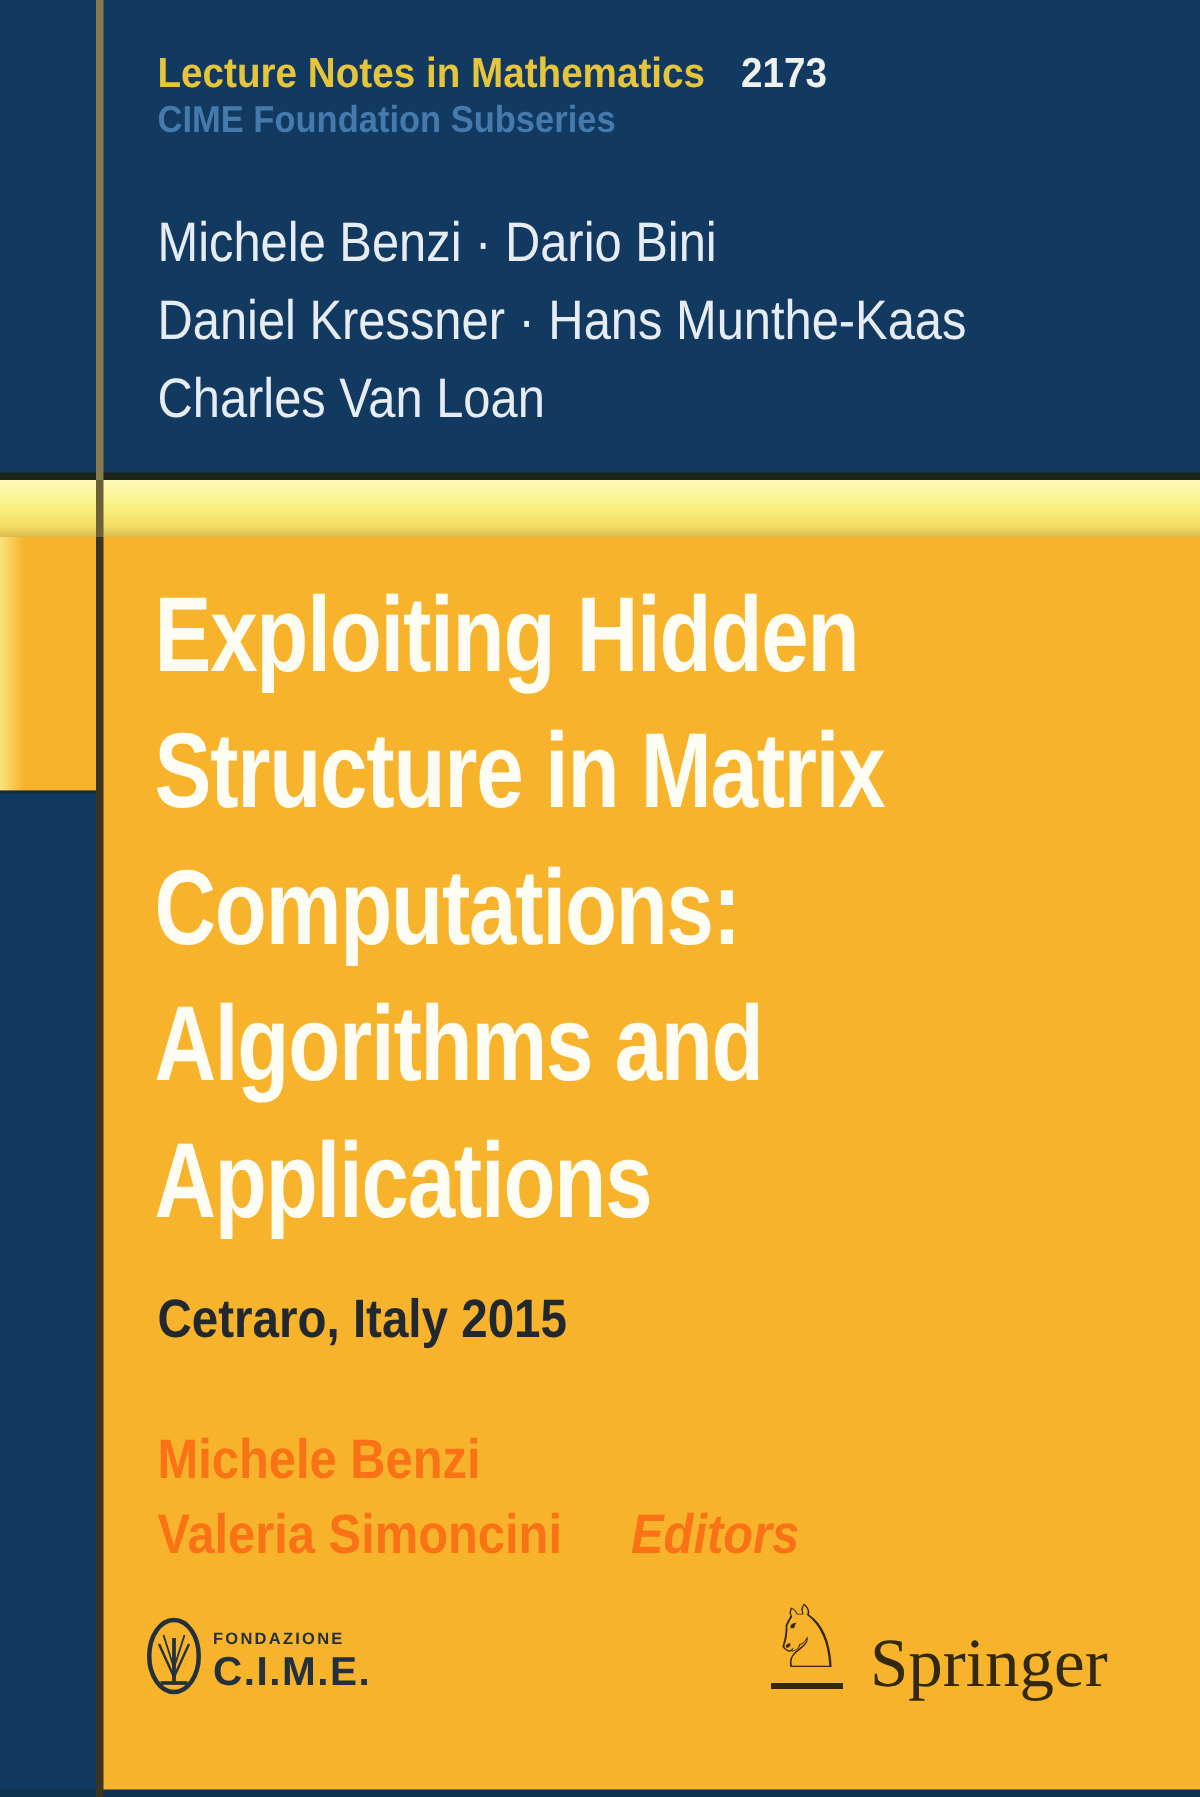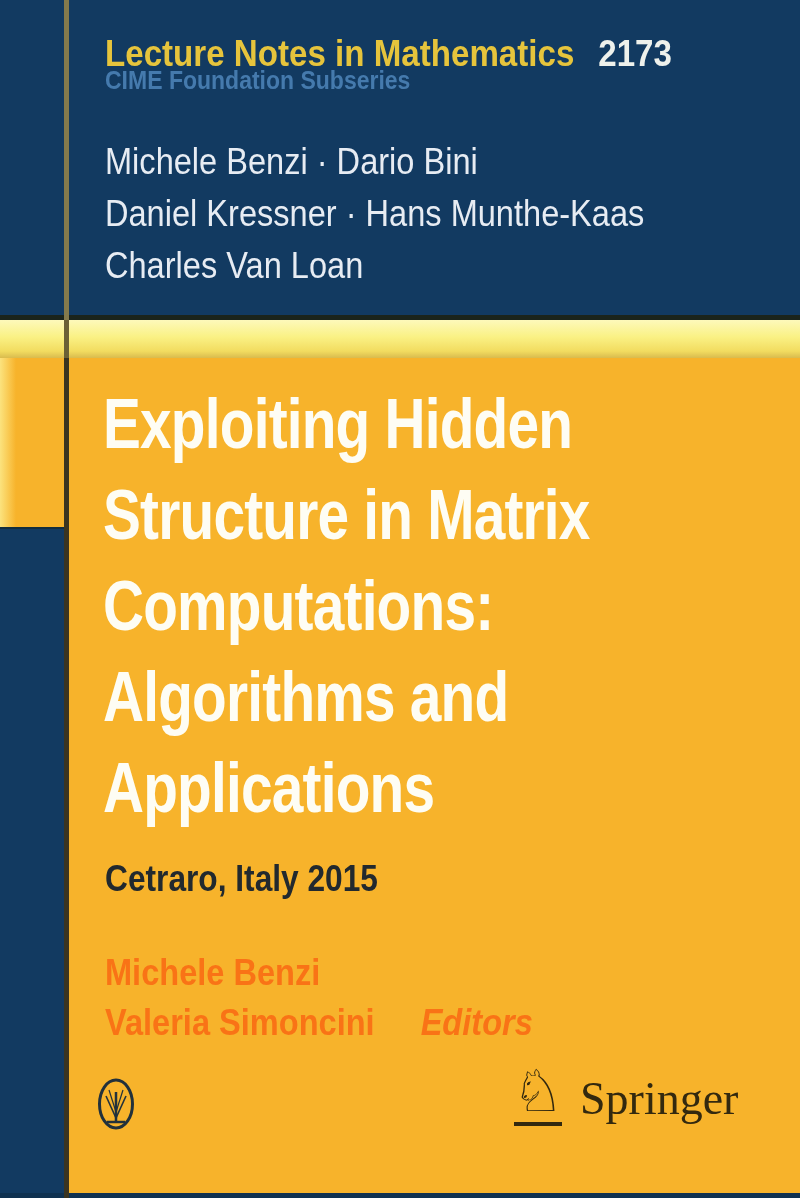--- a/index.html
+++ b/index.html
@@ -21,42 +21,42 @@
   .bottom-strip{position:absolute;left:0;top:1193px;width:800px;height:5px;background:#0f3150;}
   .vline{position:absolute;left:64px;width:5px;}
   .vline.top{top:0;height:320px;background:#847a4c;}
   .vline.mid{top:320px;height:38px;background:#6b6136;}
   .vline.bot{top:358px;height:840px;background:#3a3420;}
   
   .cond{transform:scaleX(.88);transform-origin:0 0;white-space:nowrap;}
   .cond80{transform:scaleX(.80);transform-origin:0 0;white-space:nowrap;}
   .cond92{transform:scaleX(.92);transform-origin:0 0;white-space:nowrap;}
   
-  .series{position:absolute;left:105px;top:33px;font-size:36px;font-weight:bold;color:#e6c43c;}
+  .series{position:absolute;left:105px;top:33px;font-size:28px;font-weight:bold;color:#e6c43c;}
   .series .num{color:#eef1ec;margin-left:26px;}
   .subseries{position:absolute;left:105px;top:66px;font-size:25px;font-weight:bold;color:#457aad;}
   .authors{position:absolute;left:105px;top:136px;font-size:37px;font-weight:normal;
     color:#e7ecf3;line-height:52px;}
   .title{position:absolute;left:103px;top:378px;margin:0;font-size:71px;font-weight:bold;
     color:#fefdf4;line-height:91px;letter-spacing:-1px;}
   .subtitle{position:absolute;left:105px;top:858px;font-size:36px;font-weight:bold;color:#22292e;}
   .editors{position:absolute;left:105px;top:948px;font-size:37px;font-weight:bold;
     color:#f97316;line-height:50px;}
   .editors .label{font-style:italic;margin-left:42px;}
   
   .cime{position:absolute;left:96px;top:1078px;display:flex;align-items:center;color:#22313b;}
   .cime .txt{margin-left:6px;line-height:1;}
   .cime .l1{font-size:11px;font-weight:bold;letter-spacing:1.5px;}
   .cime .l2{font-size:27px;font-weight:bold;letter-spacing:1px;margin-top:2px;}
   .springer{position:absolute;left:512px;top:1062px;display:flex;align-items:flex-start;color:#33290f;}
   .knight-wrap{display:flex;flex-direction:column;align-items:center;}
   .knight{font-family:"DejaVu Sans",sans-serif;font-size:58px;line-height:58px;}
   .knight-bar{width:48px;height:4px;background:#33290f;margin-top:2px;}
   .springer .word{font-family:"Liberation Serif",serif;font-size:46px;line-height:46px;
-    margin-left:16px;margin-top:14px;}
+    margin-left:16px;margin-top:24px;}
 </style>
 </head>
 <body>
 
 <div class="cover">
 
   <div class="sep-dark"></div>
   <div class="pale-band"></div>
   <div class="main-yellow"></div>
   <div class="rail-pale"></div>
@@ -106,20 +106,24 @@
       <svg width="40" height="54" viewBox="0 0 40 54">
         <ellipse cx="20" cy="26" rx="16.5" ry="24" fill="none" stroke="#22313b" stroke-width="3"></ellipse>
         <line x1="20" y1="44" x2="20" y2="14" stroke="#22313b" stroke-width="2.5"></line>
         <line x1="20" y1="40" x2="10" y2="18" stroke="#22313b" stroke-width="1.6"></line>
         <line x1="20" y1="40" x2="30" y2="18" stroke="#22313b" stroke-width="1.6"></line>
         <line x1="20" y1="34" x2="13" y2="12" stroke="#22313b" stroke-width="1.2"></line>
         <line x1="20" y1="34" x2="27" y2="12" stroke="#22313b" stroke-width="1.2"></line>
         <line x1="11" y1="44" x2="29" y2="44" stroke="#22313b" stroke-width="2.5"></line>
       </svg>
     </span>
+    <span class="txt">
+      <div class="l1">FONDAZIONE</div>
+      <div class="l2">C.I.M.E.</div>
+    </span>
   </div>
 
   <div class="springer">
     <span class="knight-wrap">
       <span class="knight">♘</span>
       <span class="knight-bar"></span>
     </span>
     <span class="word">Springer</span>
   </div>
 

